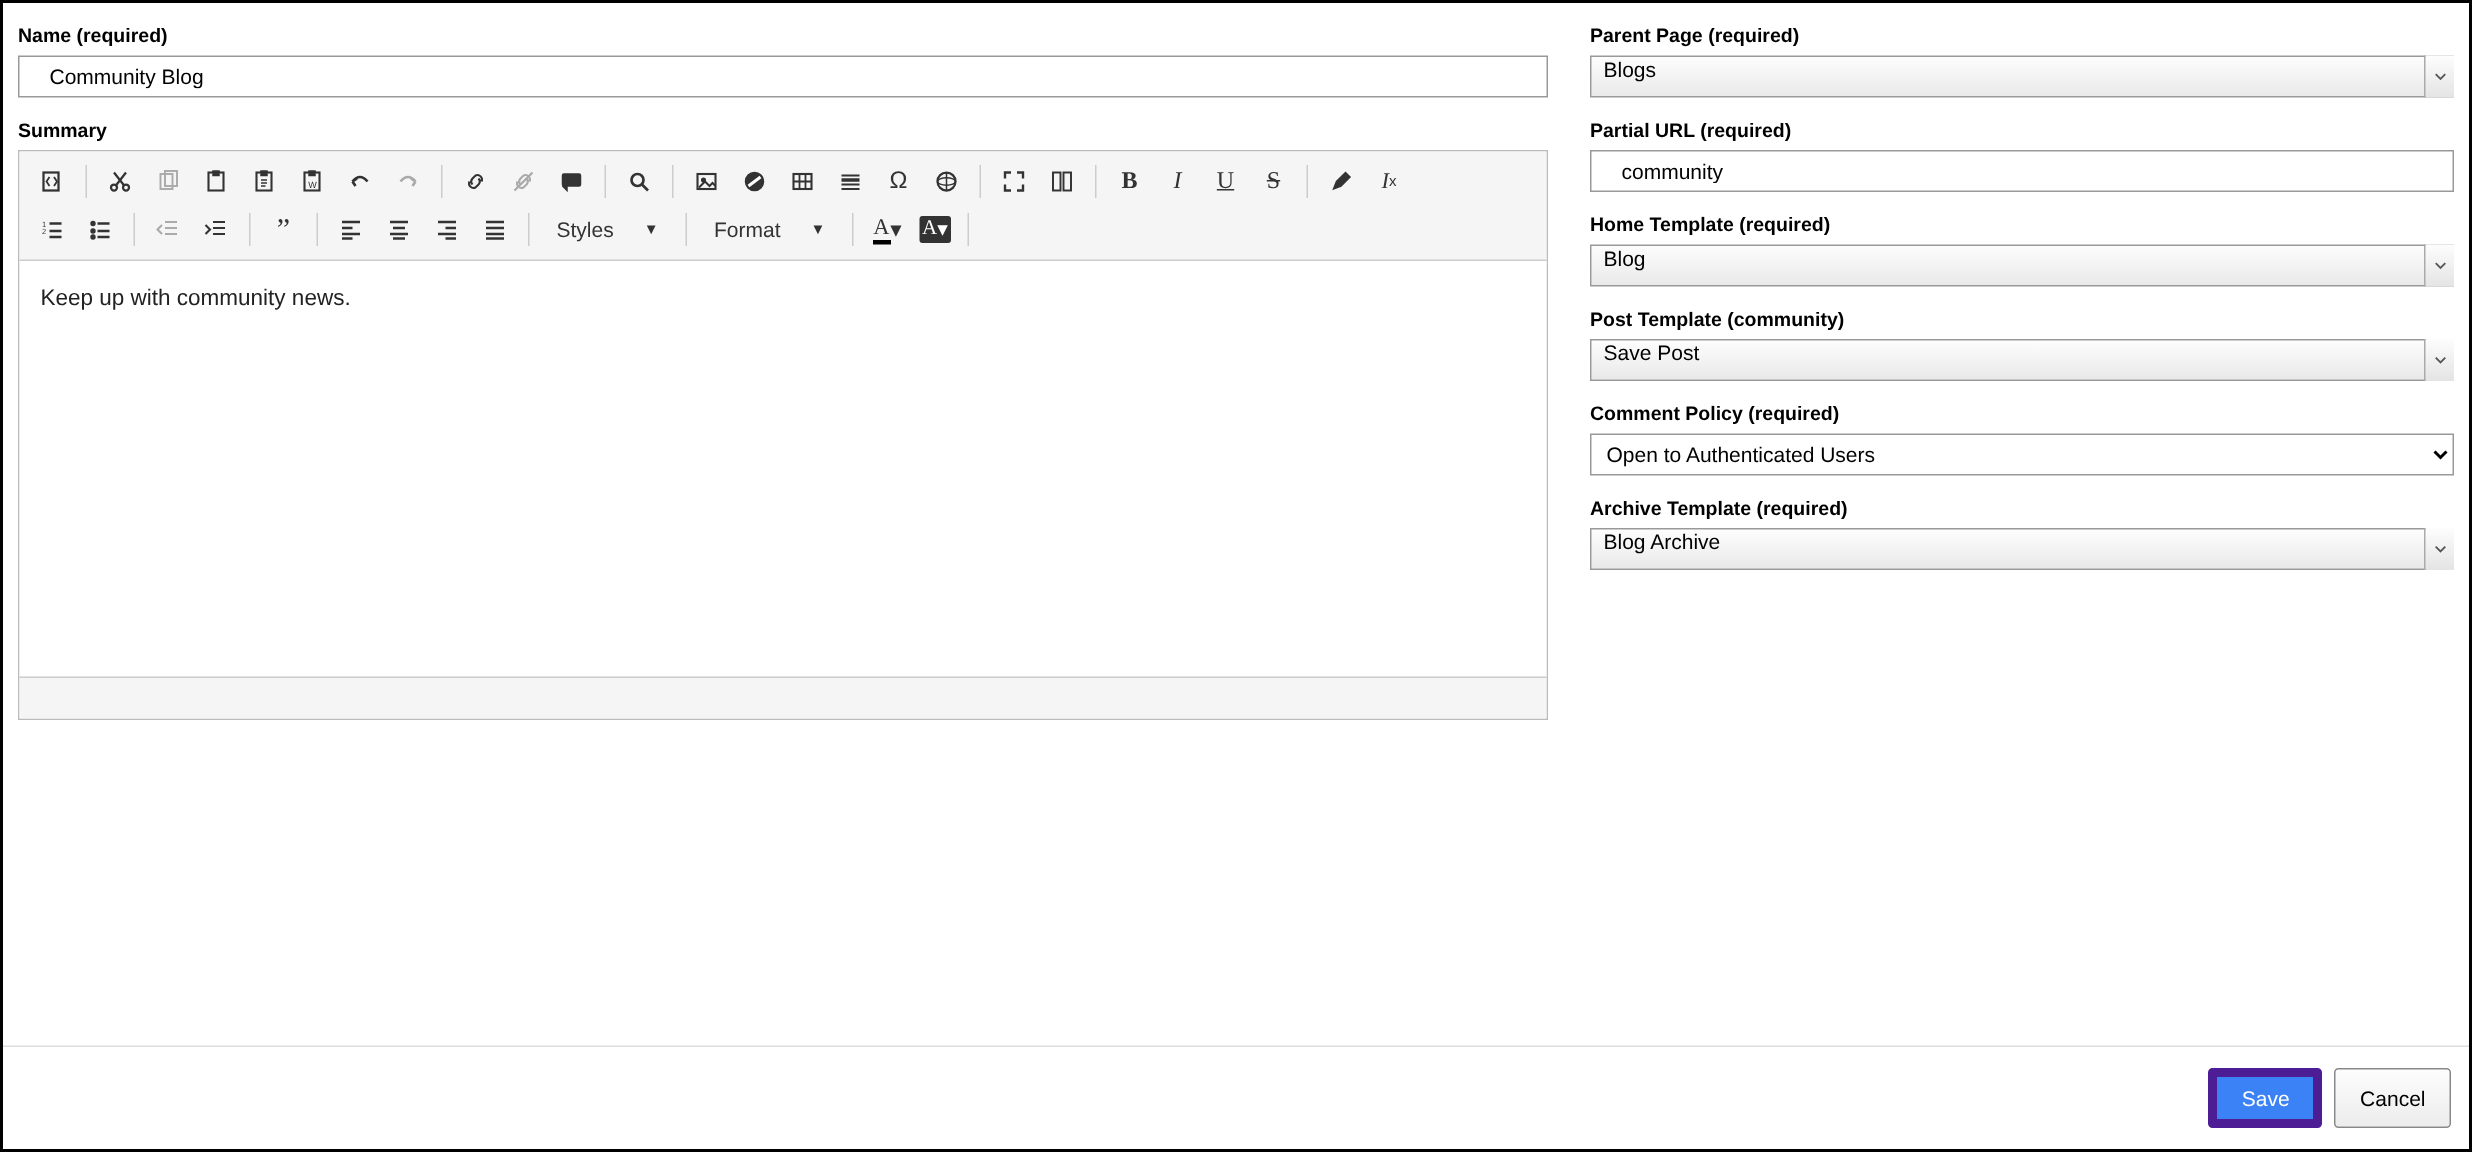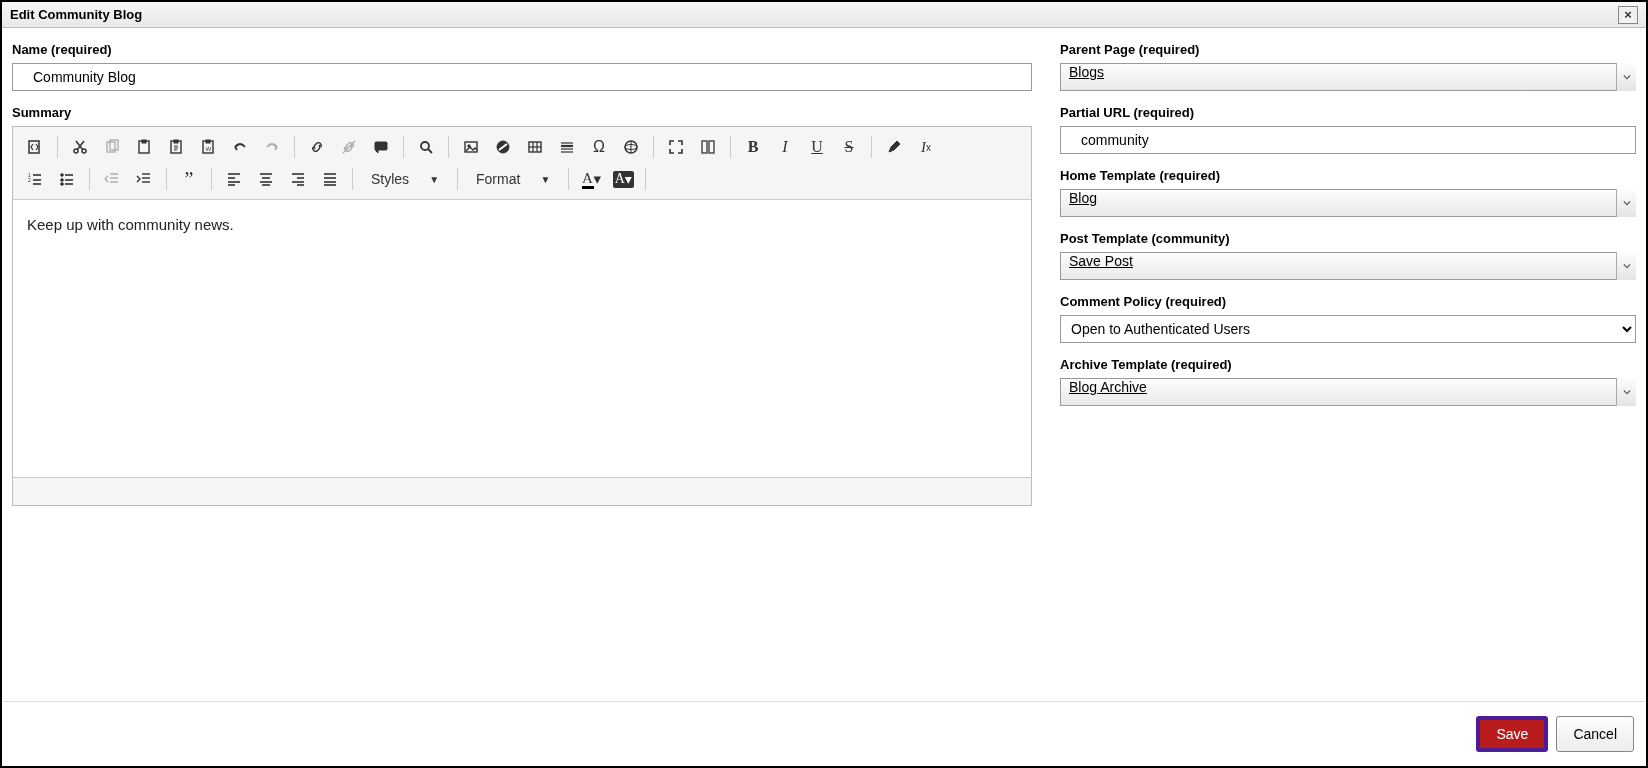--- a/index.html
+++ b/index.html
@@ -70,21 +70,20 @@
   width: 100%;
   border: 1px solid #999;
   padding: 4px 20px;
   font-size: 14px;
   height: 28px;
 }
 .field-block { margin-bottom: 14px; }
 .select-wrap {
   position: relative;
   width: 100%;
-  text-decoration: underline;
 }
 .select-wrap select, .fake-select {
   width: 100%;
   height: 28px;
   border: 1px solid #999;
   background: linear-gradient(#fdfdfd,#e9e9e9);
   padding: 0 28px 0 8px;
   font-size: 14px;
   appearance: none;
   -webkit-appearance: none;
@@ -186,43 +185,37 @@
 }
 .btn {
   border: 1px solid #888;
   padding: 6px 16px;
   font-size: 14px;
   border-radius: 3px;
   cursor: pointer;
   background: linear-gradient(#fdfdfd,#ececec);
 }
 .btn-primary {
-  background: #b91c1c;
-  border: 4px solid #4c1d95;
+  background: #3b82f6;
+  border: 6px solid #4c1d95;
   color: #fff;
 }
 .bold-text { font-weight: bold; font-family: Georgia, serif; font-size:16px;}
 .italic-text { font-style: italic; font-family: Georgia, serif; font-size:16px;}
 .underline-text { text-decoration: underline; font-family: Georgia, serif; font-size:16px;}
 .strike-text { text-decoration: line-through; font-family: Georgia, serif; font-size:16px;}
 .acolor { font-family: Georgia, serif; font-size:15px; display:inline-flex; align-items:center;}
 .acolor .underline-bar { display:block; height:3px; background:#000; width:12px; margin-top:-1px;}
 .bgcolor { background:#333; color:#fff; padding:0 2px; font-family: Georgia, serif; font-size:14px; border-radius:2px; display:inline-flex; align-items:center;}
 </style>
 </head>
 <body>
 
 <div class="dialog">
 
-  <div class="titlebar">
-    <span class="titlebar-title">Edit Community Blog</span>
-    <div class="close-btn">
-      <span>×</span>
-    </div>
-  </div>
 
   <div class="body">
 
     <div class="col-left">
       <div class="field-block">
         <div class="field-label">Name (required)</div>
         <input type="text" class="text-input" value="Community Blog" style="">
       </div>
 
       <div class="field-block" style="margin-bottom:0;">

